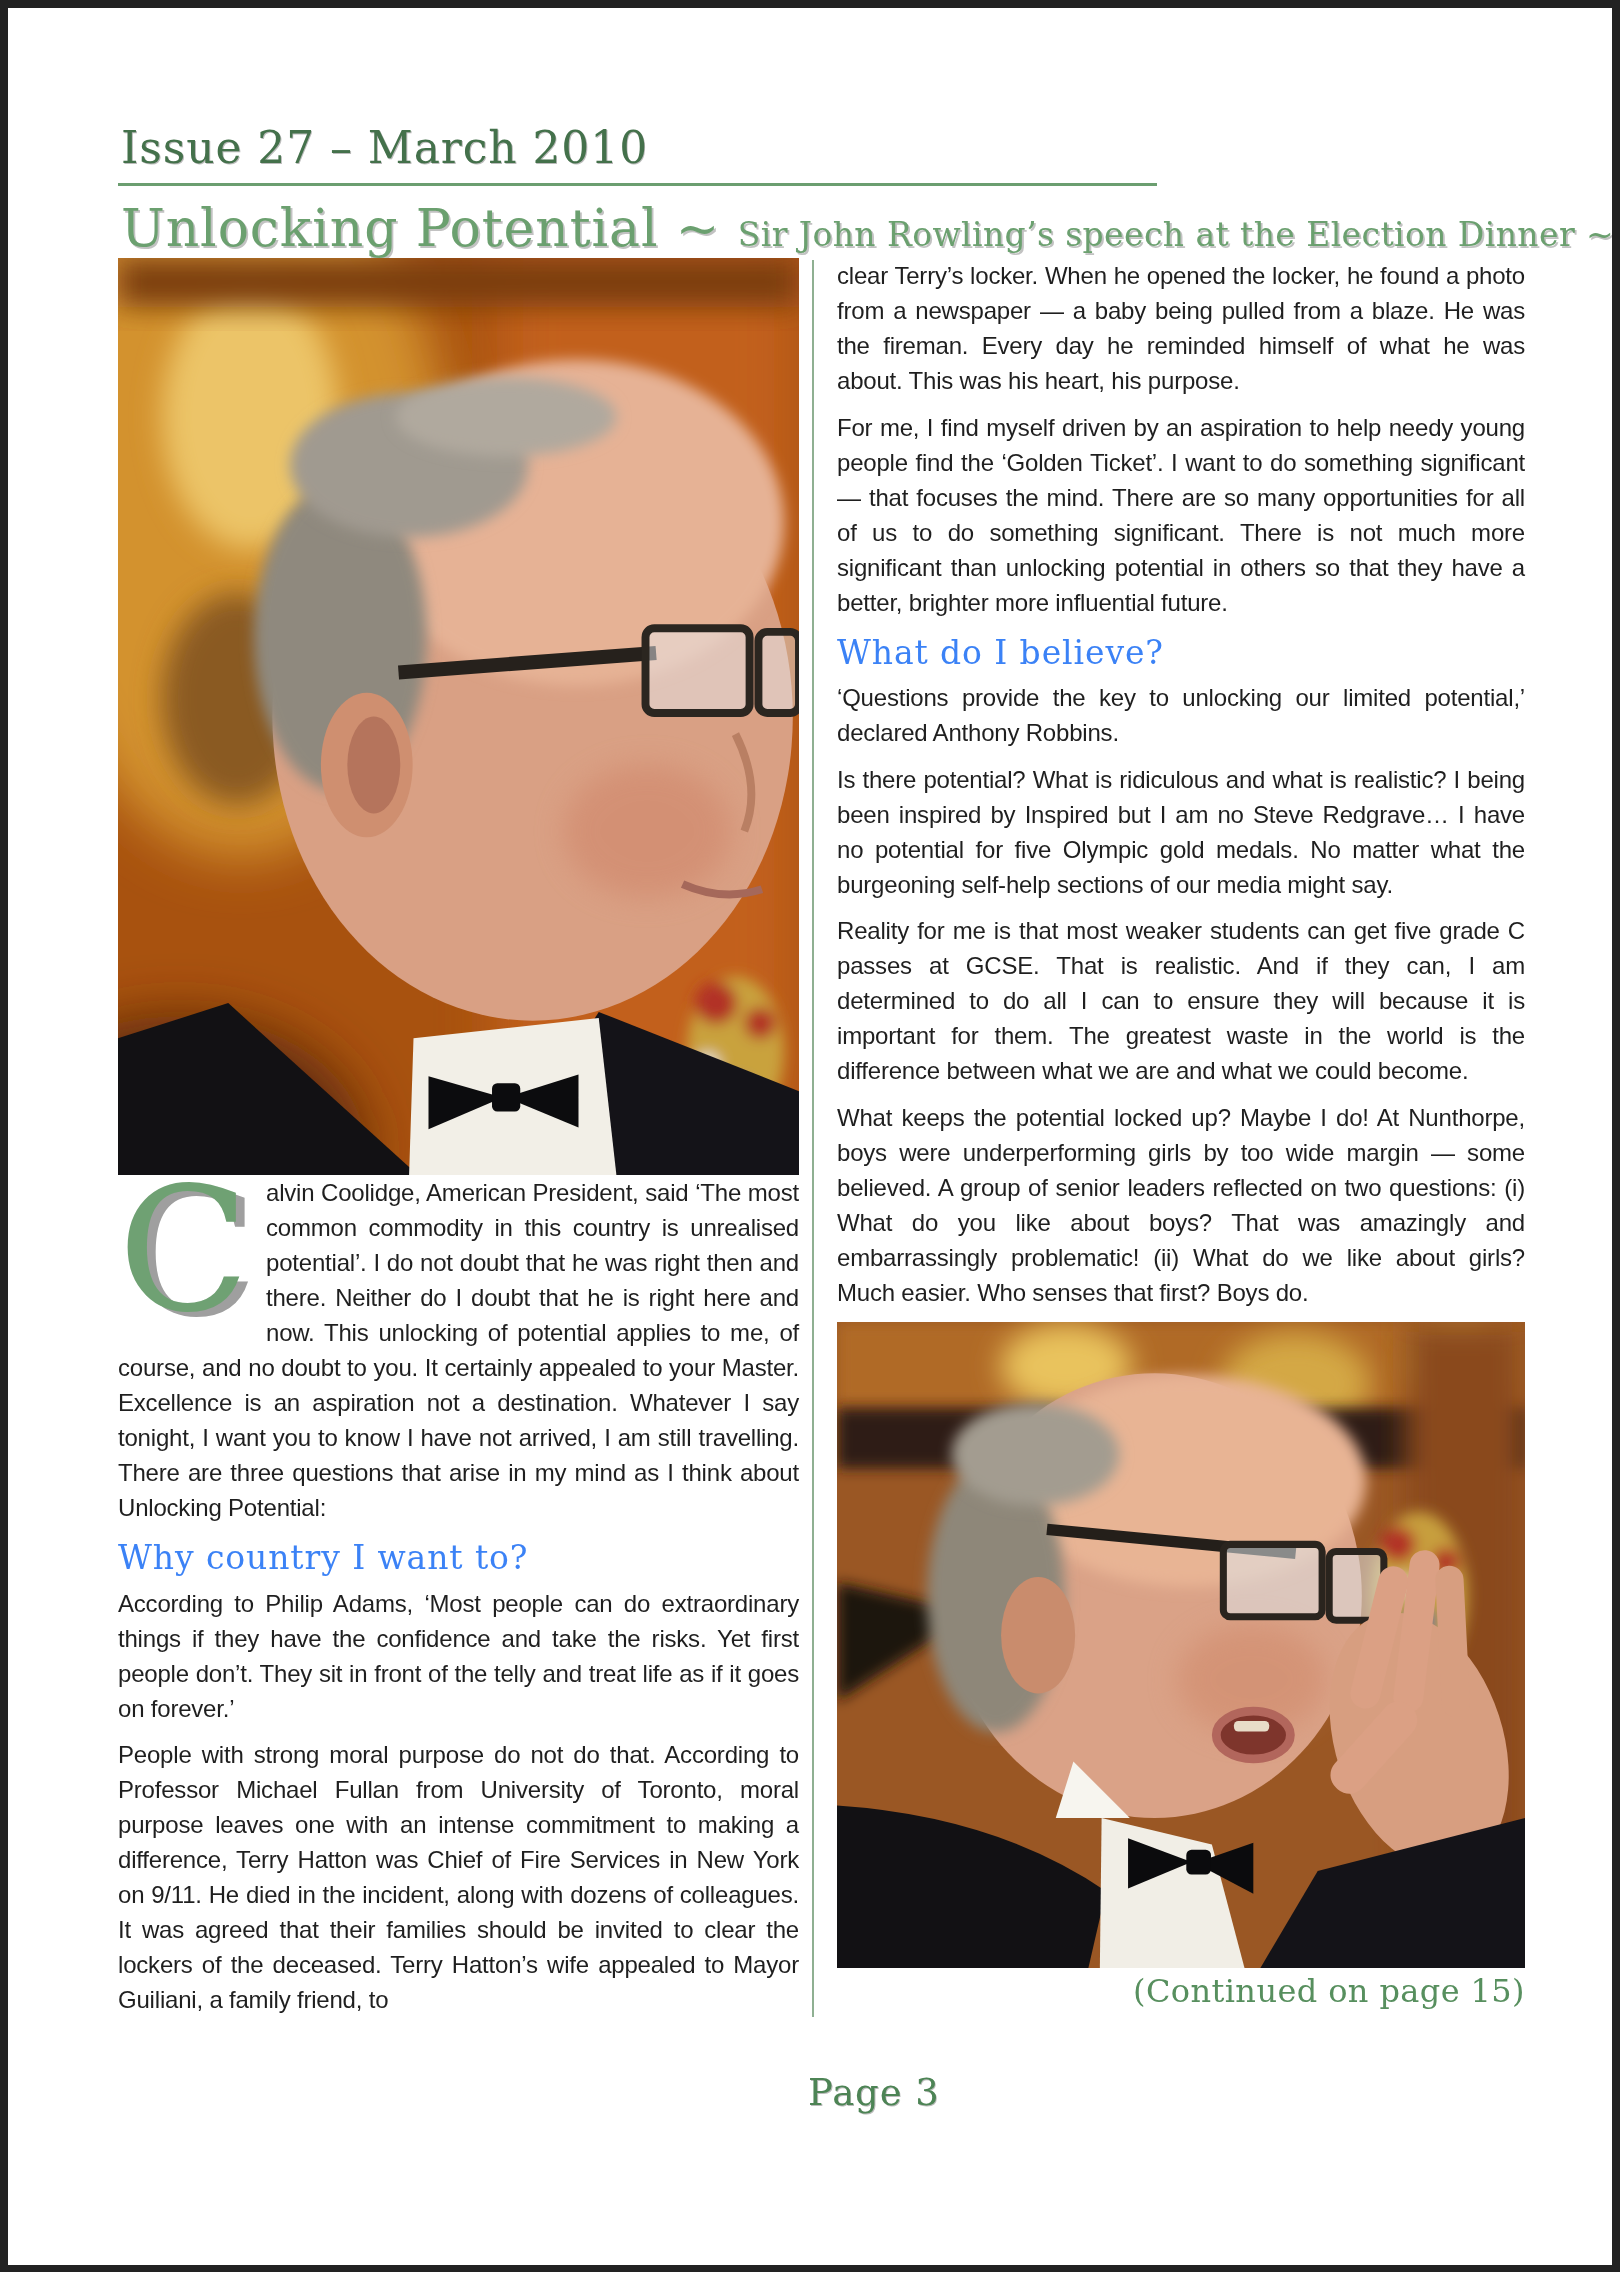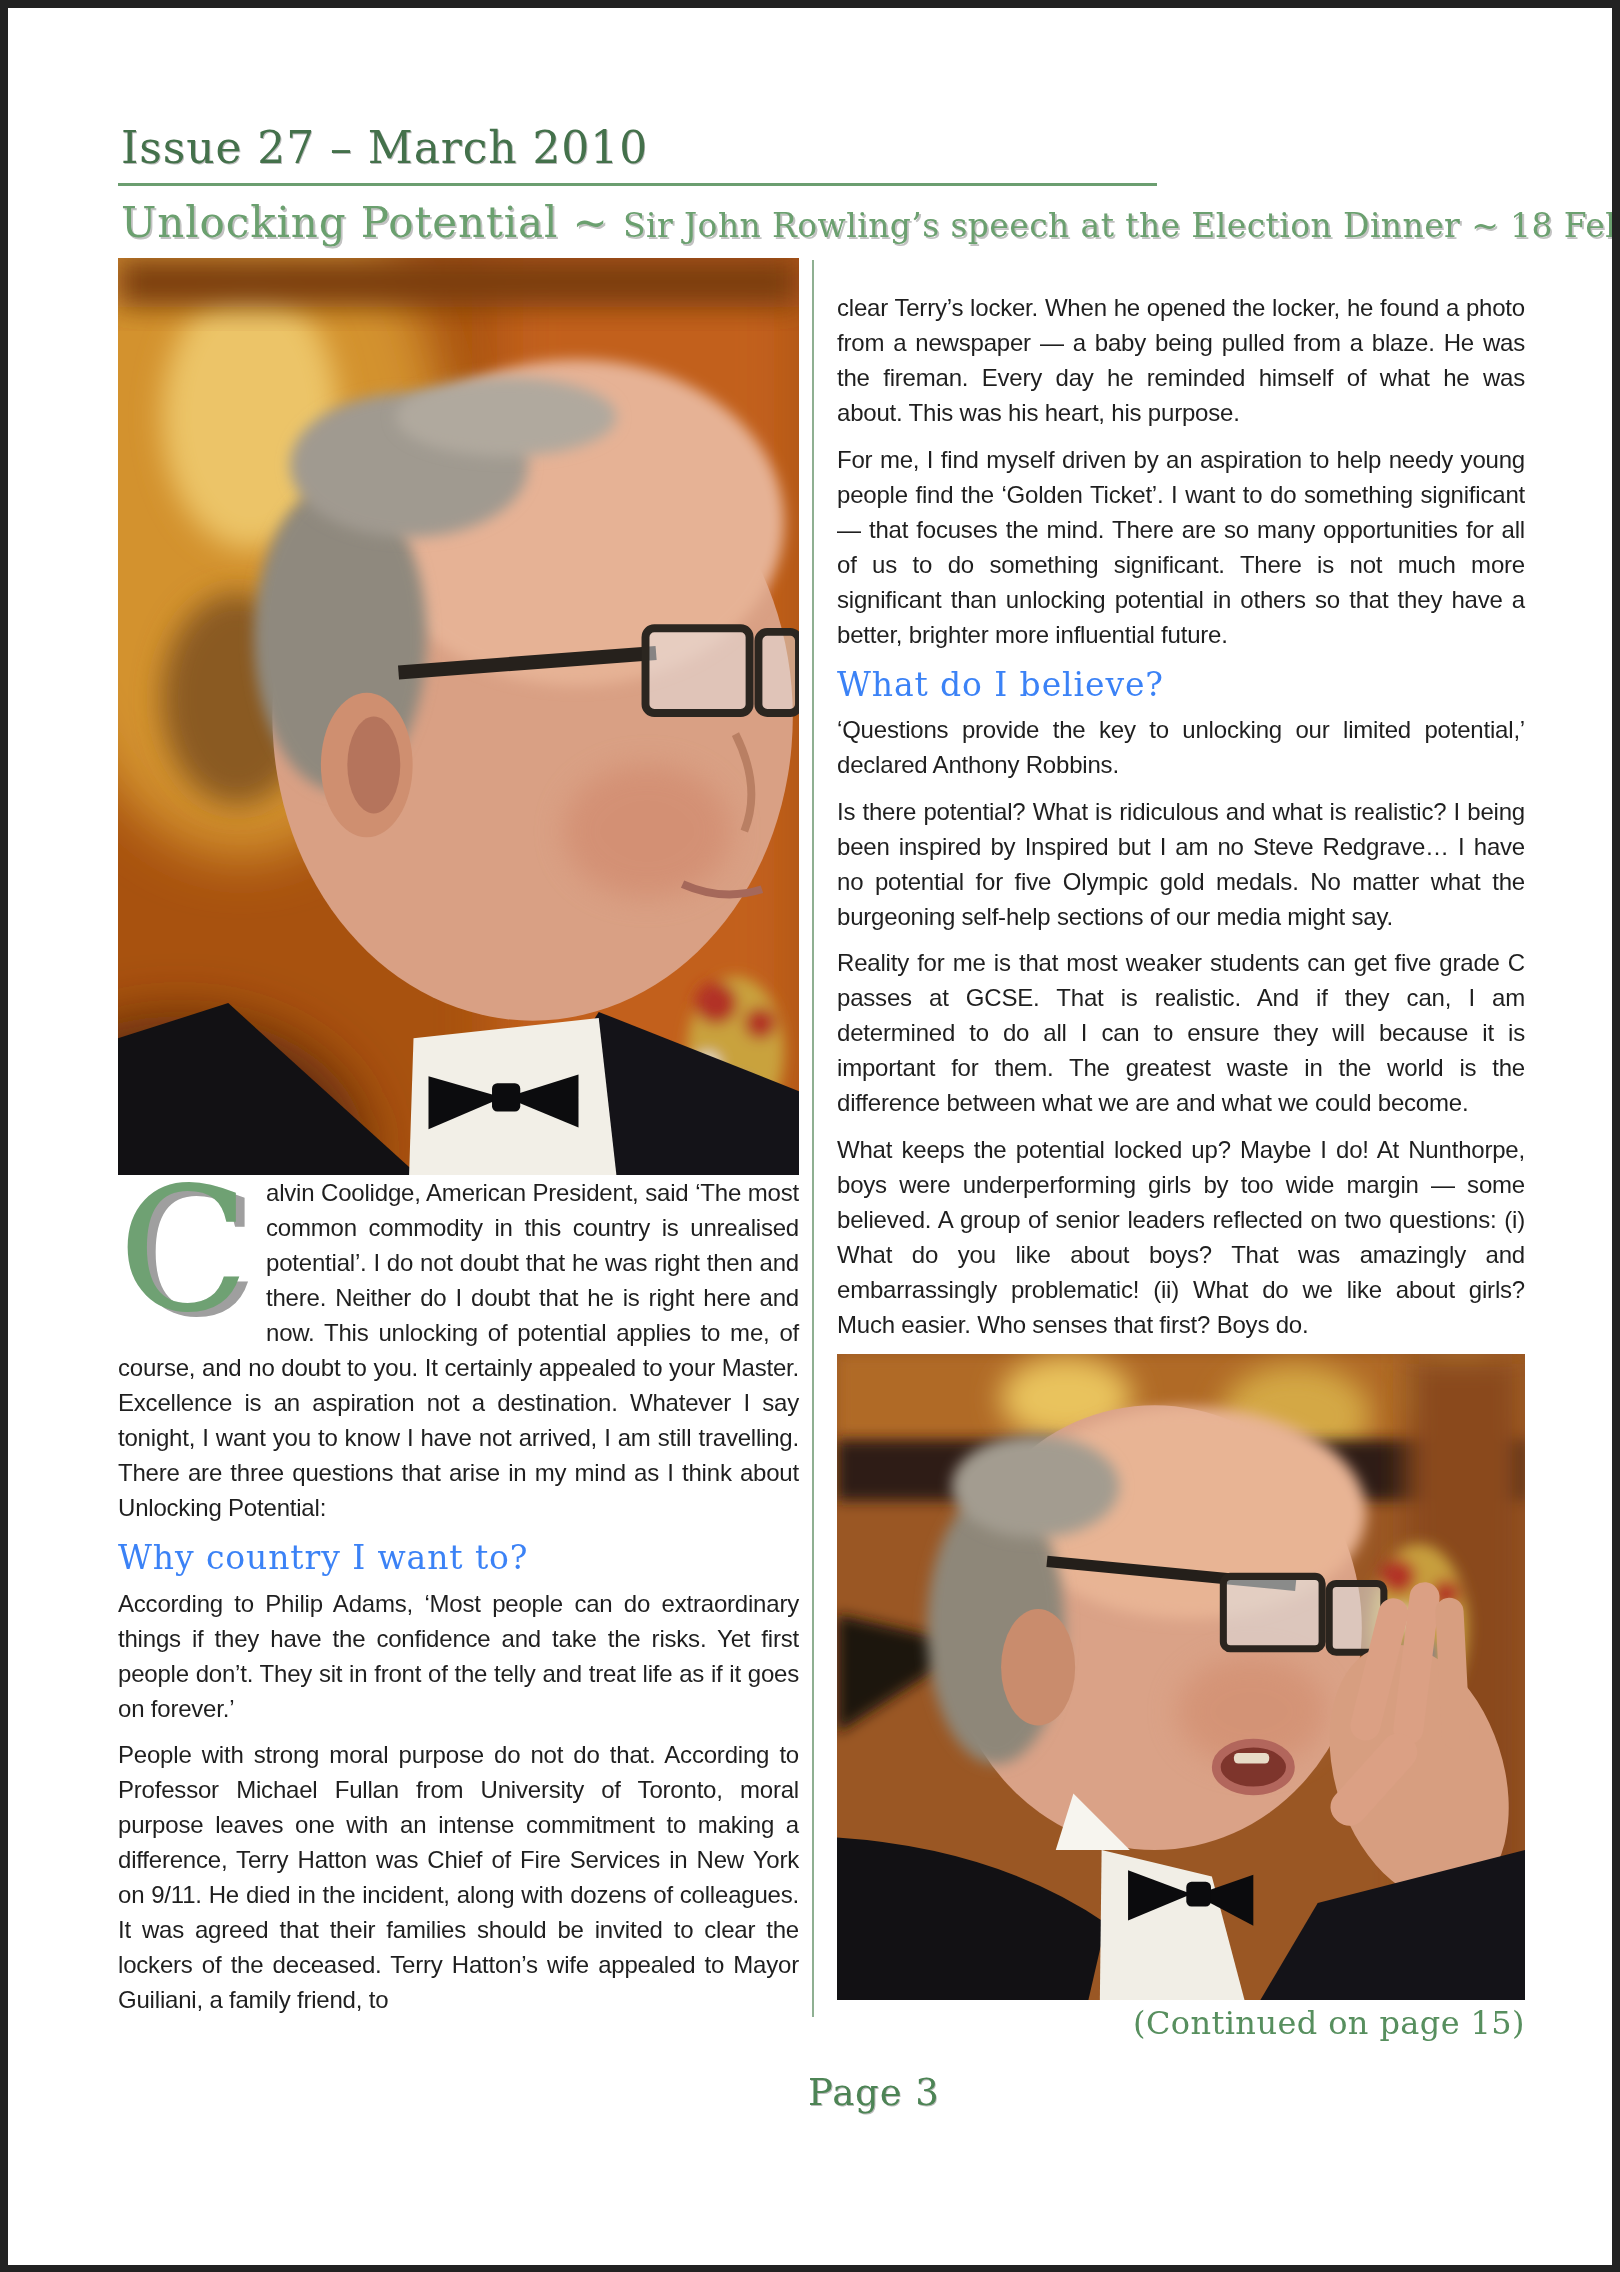--- a/index.html
+++ b/index.html
@@ -15,27 +15,27 @@
     font-family:"DejaVu Serif",serif;font-size:44px;letter-spacing:0.9px;
     color:#44714b;text-shadow:0.9px 0.9px 0 #bcbcbc;white-space:nowrap;
   }
   .header-rule{position:absolute;left:118px;top:183px;width:1039px;height:2.6px;background:#6b9e70;}
 
   
   .article-title{
     position:absolute;left:121px;top:198px;width:1446px;white-space:nowrap;
     font-family:"DejaVu Serif",serif;color:#6ba06f;text-shadow:1.8px 1.8px 0 #c2c2c2;
   }
-  .article-title .t-main{font-size:42px;letter-spacing:0.9px;}
+  .article-title .t-main{font-size:52px;letter-spacing:0.9px;}
   .article-title .t-rest{font-size:33px;letter-spacing:0.4px;}
 
   
   .col{position:absolute;top:258px;}
   .col-left{left:118px;width:681px;}
-  .col-right{left:837px;width:688px;margin-top:32px;}
+  .col-right{left:837px;width:688px;}
   .col-divider{position:absolute;left:812px;top:260px;width:1.8px;height:1757px;background:#8fb092;}
 
   p.body{
     margin:0 0 11.5px 0;font-size:24px;line-height:35px;text-align:justify;
     letter-spacing:-0.2px;color:#1f1f1f;
   }
   h2.green-head{
     margin:14px 0 8.8px 0;font-family:"DejaVu Serif",serif;font-weight:normal;
     font-size:33px;line-height:1.15;color:#3b82f6;letter-spacing:0.9px;
   }

